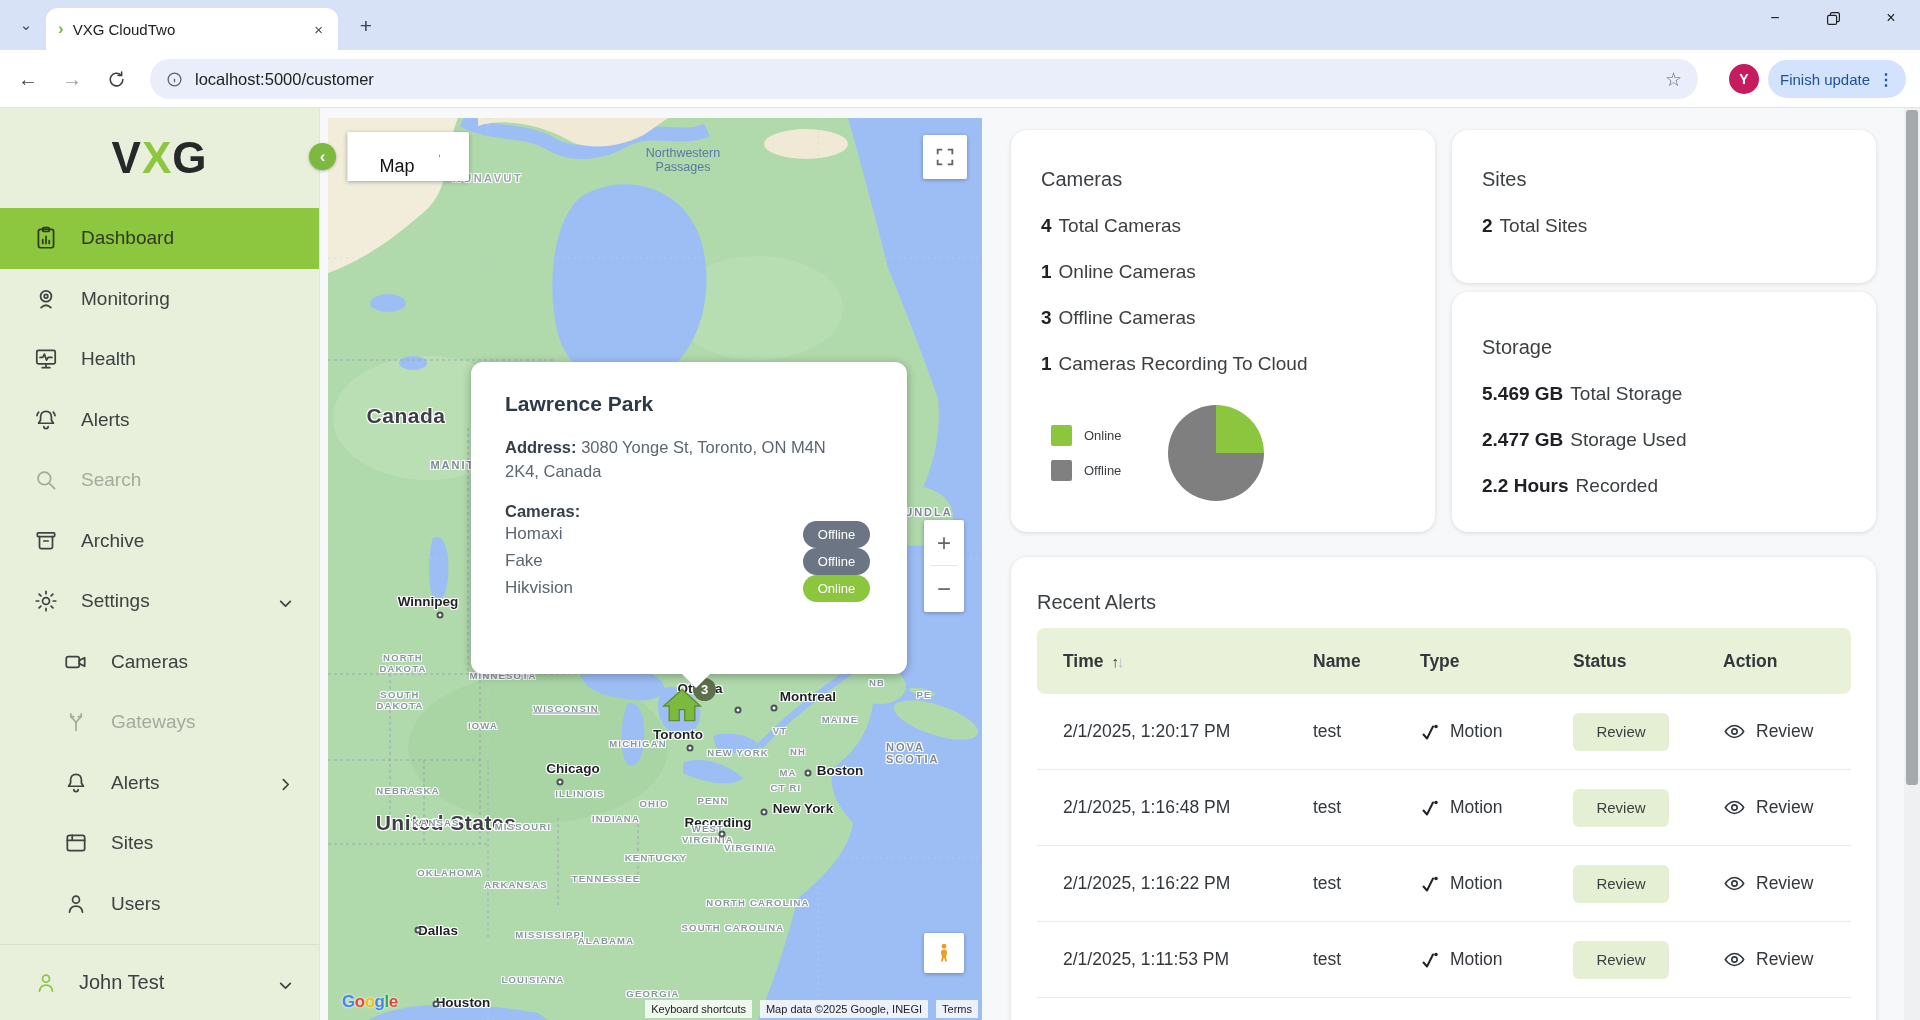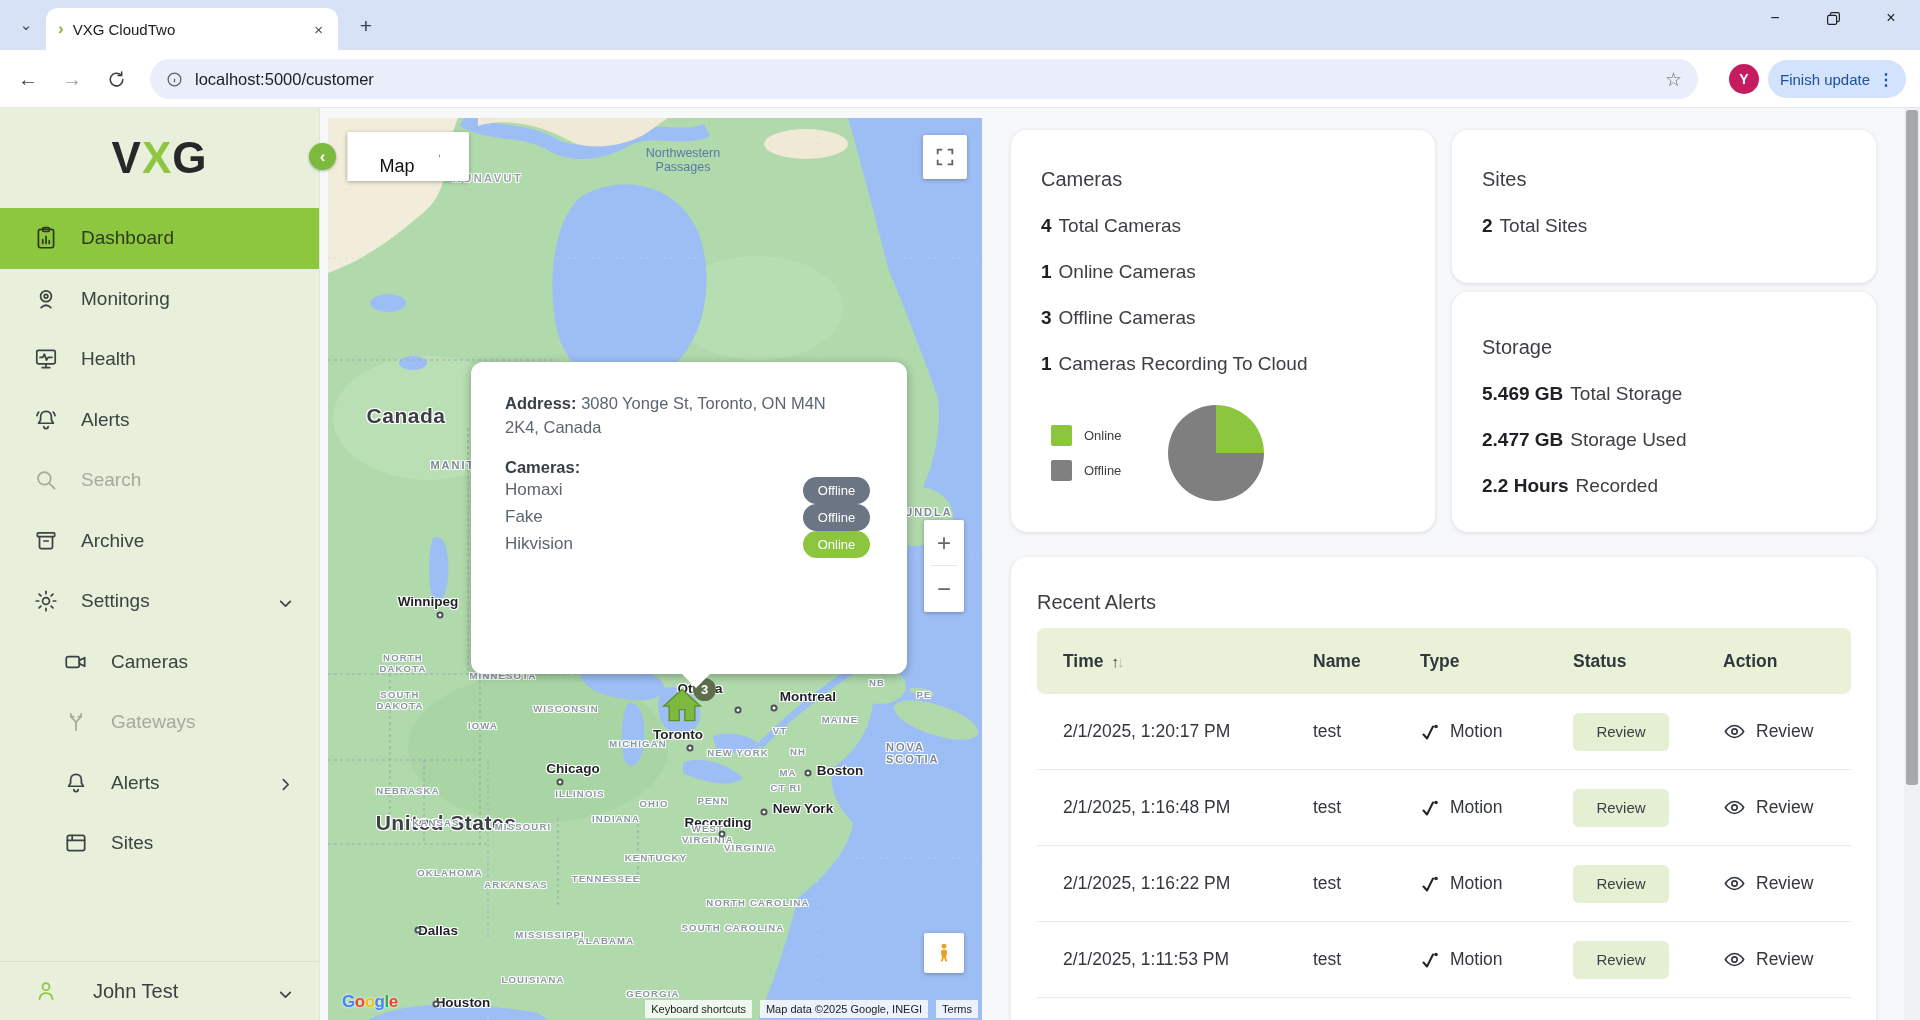--- a/index.html
+++ b/index.html
@@ -29,21 +29,21 @@
 .sidebar{position:absolute;left:0;top:0;bottom:0;width:320px;background:#e8f0dc;border-right:1px solid #e0e8d2}
 .logo{height:100px;display:flex;align-items:center;justify-content:center;font-size:44px;font-weight:800;letter-spacing:1px;color:#26282a}
 .logo .x{color:#8dc63f}
 .nav-item{height:60.5px;display:flex;align-items:center;padding:0 26px 0 33px;gap:22px;font-size:19px;color:#3c4340;cursor:pointer}
 .nav-item .icon{width:26px;height:26px;flex:none}
 .nav-item .icon svg,.user-row .icon svg,.chev svg{width:100%;height:100%;fill:none;stroke:currentColor;stroke-width:1.6;stroke-linecap:round;stroke-linejoin:round}
 .nav-item.active{background:#8dc63f;color:#2e3a20}
 .nav-item.disabled{color:#a5aa9d}
 .nav-item.sub{padding-left:63px}
 .chev{width:15px;height:15px;margin-left:auto;color:#3c4340}
-.user-row{position:absolute;bottom:0;left:0;right:0;height:59px;border-top:1px solid #d9e2c9;display:flex;align-items:center;padding:0 26px 0 33px;gap:34px;font-size:20px;color:#3c4043;cursor:pointer}
+.user-row{position:absolute;bottom:0;left:0;right:0;height:76px;border-top:1px solid #d9e2c9;display:flex;align-items:center;padding:0 26px 0 33px;gap:20px;font-size:20px;color:#3c4043;cursor:pointer}
 .user-row .icon{width:26px;height:26px;color:#8dc63f}
 .main{position:absolute;left:320px;right:0;top:0;bottom:0;overflow:hidden}
 
 .map{position:absolute;left:8px;top:10px;width:654px;height:902px;background:#b0d9ac;overflow:hidden}
 .map svg.geo{position:absolute;left:0;top:0;z-index:0}
 #labels{position:absolute;inset:0;z-index:1}
 .mlabel{position:absolute;transform:translate(-50%,-50%);white-space:pre-line;pointer-events:none;text-shadow:-1px -1px 0 #fff,1px -1px 0 #fff,-1px 1px 0 #fff,1px 1px 0 #fff,0 0 2px #fff}
 .c-country{font-size:21px;font-weight:700;color:#3c4045;letter-spacing:.5px}
 .c-city{font-size:13.5px;font-weight:700;color:#1f2125}
 .c-region{font-size:11px;font-weight:700;color:#7b8a94;letter-spacing:2px}
@@ -240,20 +240,27 @@
           <span class="chev"><svg viewBox="0 0 14 14">
               <path d="M5 2.5L9.5 7 5 11.5"></path>
             </svg></span>
         </div>
         <div class="nav-item sub">
           <span class="icon"><svg viewBox="0 0 24 24">
               <rect x="4" y="5" width="16" height="14" rx="2"></rect>
               <path d="M4 9.5h16M8.5 5v4.5"></path>
             </svg></span>
           <span class="label">Sites</span>
+        </div>
+        <div class="nav-item sub">
+          <span class="icon"><svg viewBox="0 0 24 24">
+              <circle cx="12" cy="8" r="3.2"></circle>
+              <path d="M6 19.5c.5-4 3-5.5 6-5.5s5.5 1.5 6 5.5"></path>
+            </svg></span>
+          <span class="label">Users</span>
         </div>
       </div>
     <div class="user-row">
       <span class="icon"><svg viewBox="0 0 24 24">
             <circle cx="12" cy="8" r="3.2"></circle>
             <path d="M6 19.5c.5-4 3-5.5 6-5.5s5.5 1.5 6 5.5"></path>
           </svg></span>
       <span>John Test</span>
       <span class="chev"><svg viewBox="0 0 14 14">
             <path d="M2.5 5l4.5 4.5L11.5 5"></path>
@@ -333,21 +340,21 @@
           <span class="mlabel c-city" style="left: 390px; top: 704px;">Recording</span>
           <span class="mlabel c-city" style="left: 245px; top: 650px;">Chicago</span>
           <span class="mlabel c-city" style="left: 110px; top: 812px;">Dallas</span>
           <span class="mlabel c-city" style="left: 135px; top: 884px;">Houston</span>
           <span class="mlabel c-country" style="left: 118px; top: 705px;">United States</span>
           <span class="mlabel c-region-sm" style="left: 75px; top: 545px;">NORTH
 DAKOTA</span>
           <span class="mlabel c-region-sm" style="left: 72px; top: 582px;">SOUTH
 DAKOTA</span>
           <span class="mlabel c-region-sm" style="left: 175px; top: 557px;">MINNESOTA</span>
-          <span class="mlabel c-region-sm" style="left: 238px; top: 590px;">WISCONSIN</span>
+          <span class="mlabel c-region-sm" style="left: 238px; top: 590px; text-decoration: underline;">WISCONSIN</span>
           <span class="mlabel c-region-sm" style="left: 310px; top: 625px;">MICHIGAN</span>
           <span class="mlabel c-region-sm" style="left: 155px; top: 607px;">IOWA</span>
           <span class="mlabel c-region-sm" style="left: 80px; top: 672px;">NEBRASKA</span>
           <span class="mlabel c-region-sm" style="left: 108px; top: 704px;">KANSAS</span>
           <span class="mlabel c-region-sm" style="left: 252px; top: 675px;">ILLINOIS</span>
           <span class="mlabel c-region-sm" style="left: 288px; top: 700px;">INDIANA</span>
           <span class="mlabel c-region-sm" style="left: 326px; top: 685px;">OHIO</span>
           <span class="mlabel c-region-sm" style="left: 385px; top: 682px;">PENN</span>
           <span class="mlabel c-region-sm" style="left: 195px; top: 708px;">MISSOURI</span>
           <span class="mlabel c-region-sm" style="left: 328px; top: 739px;">KENTUCKY</span>
@@ -384,20 +391,21 @@
         </div>
 
       <div class="marker">
         <svg width="44" height="44" viewBox="0 0 48 48">
             <path d="M24 6L4 24h6v16h11V28h6v12h11V24h6z" fill="#7cb93e" stroke="#5d8f2c" stroke-width="1.5"></path>
           </svg>
         <div class="badge">3</div>
       </div>
 
       <div class="iw">
+        <h3>Lawrence Park</h3>
         <div class="addr"><b>Address:</b> <span>3080 Yonge St, Toronto, ON M4N 2K4, Canada</span></div>
         <div class="cams-hd">Cameras:</div>
         <div id="iw-cams">
             <div class="iw-row">
               <span class="iw-name">Homaxi</span>
               <span class="iw-pill offline">Offline</span>
             </div>
             <div class="iw-row">
               <span class="iw-name">Fake</span>
               <span class="iw-pill offline">Offline</span>

